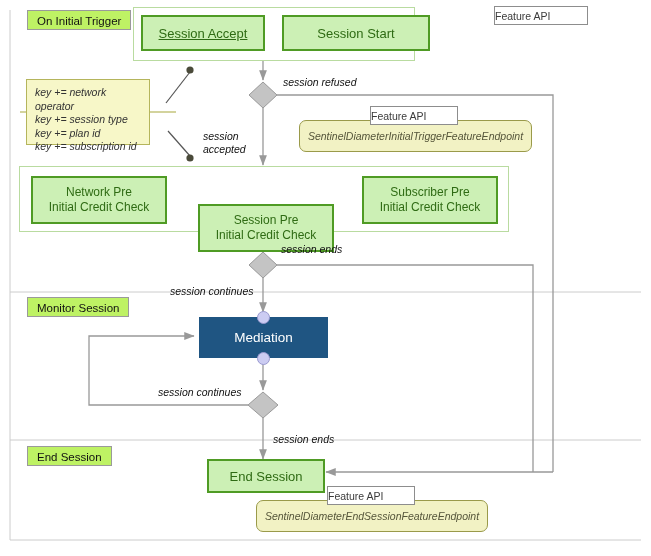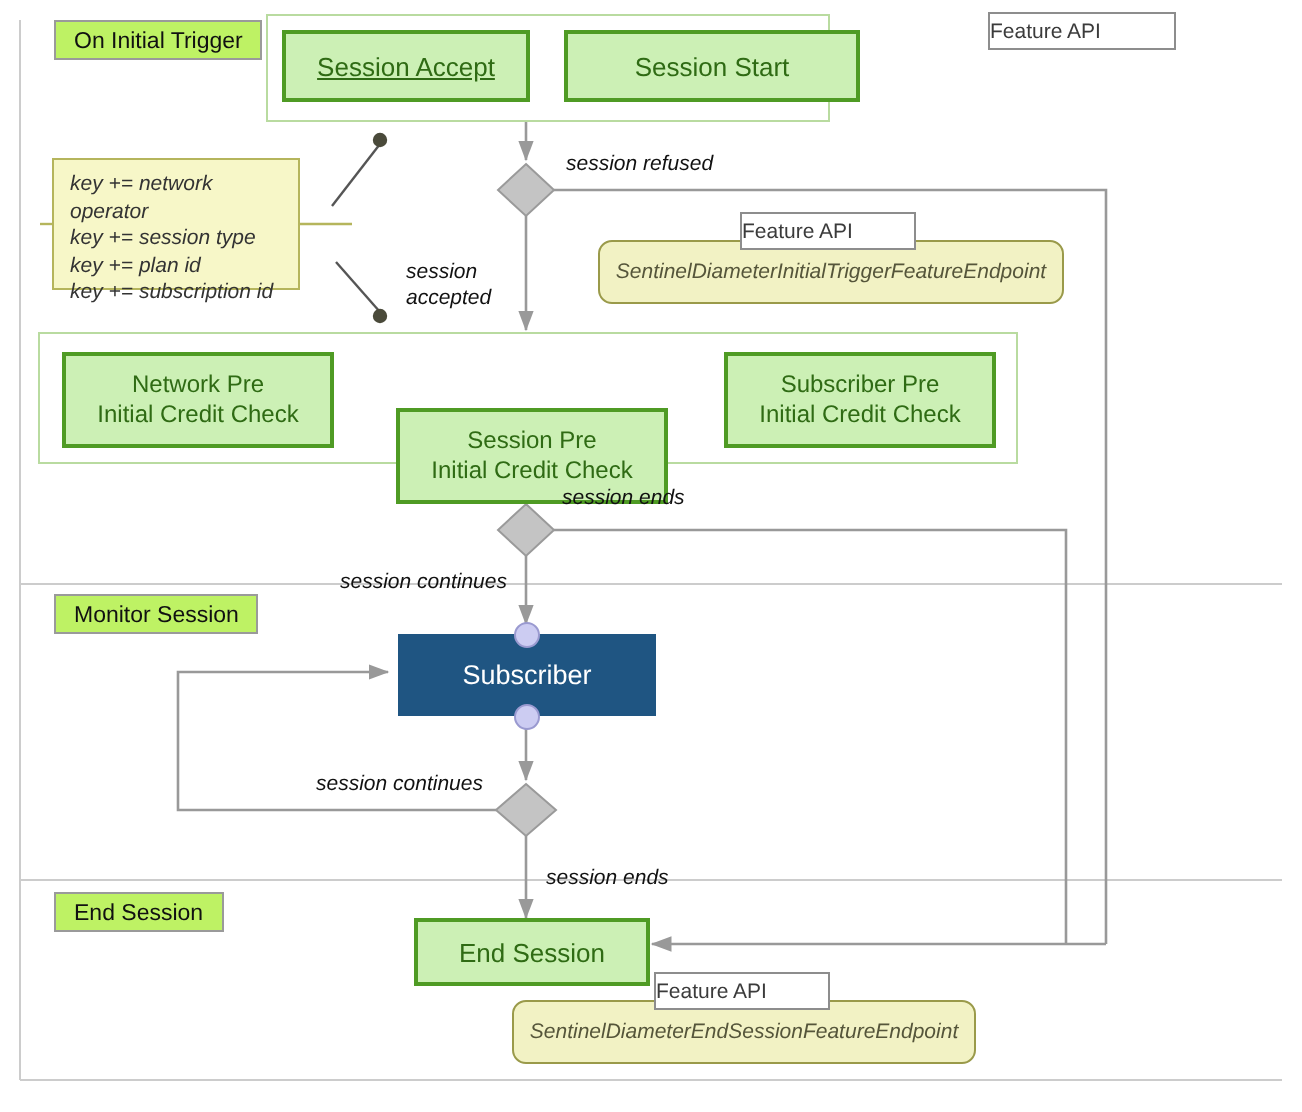--- a/index.html
+++ b/index.html
@@ -248,21 +248,21 @@
     <span>Session Pre</span>
     <span>Initial Credit Check</span>
   </div>
   <div class="node-green small" style="left:362px; top:176px; width:136px; height:48px; flex-direction:column;">
     <span>Subscriber Pre</span>
     <span>Initial Credit Check</span>
   </div>
 
   <div class="node-green" style="left:207px; top:459px; width:118px; height:34px;">End Session</div>
 
-  <div class="node-blue" style="left:199px; top:317px; width:129px; height:41px;">Subscriber</div>
+  <div class="node-blue" style="left:199px; top:317px; width:129px; height:41px;">Mediation</div>
   <div class="pin" style="left:257px; top:311px;"></div>
   <div class="pin" style="left:257px; top:352px;"></div>
 
   <div class="note-yellow" style="left:26px; top:79px; width:124px; height:66px;">
     <div>key += network operator</div>
     <div>key += session type</div>
     <div>key += plan id</div>
     <div>key += subscription id</div>
   </div>
 

